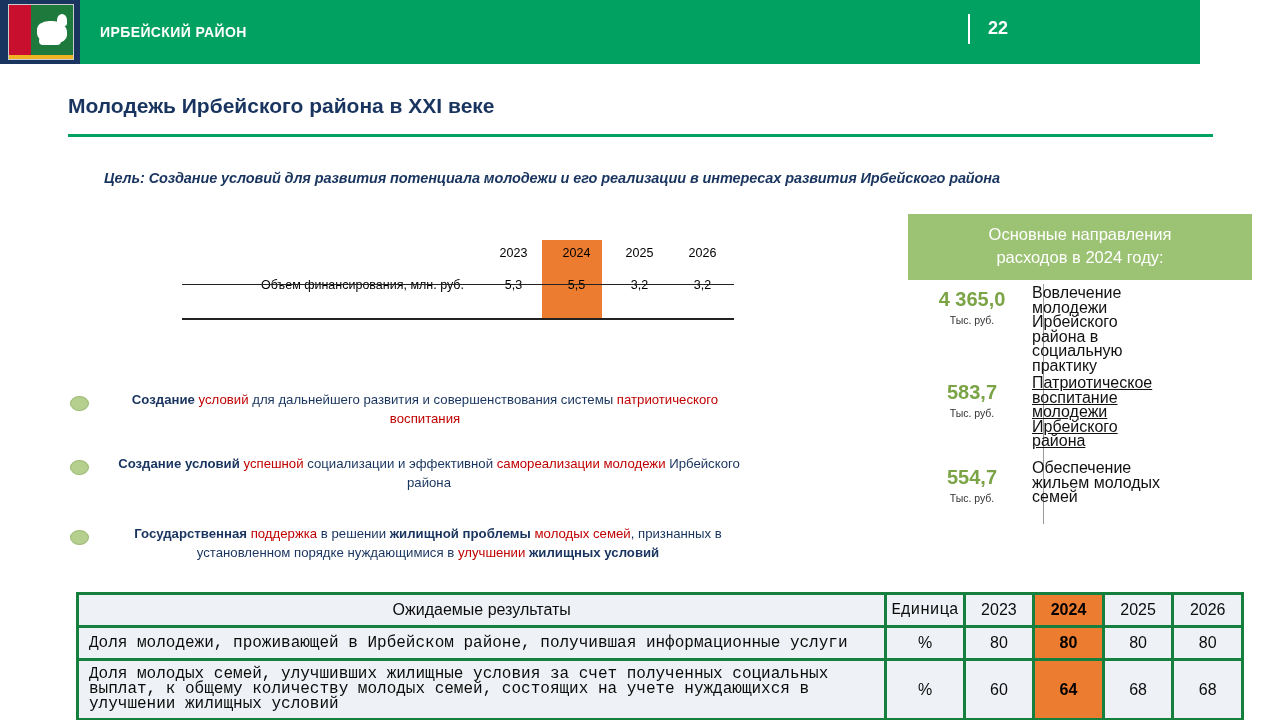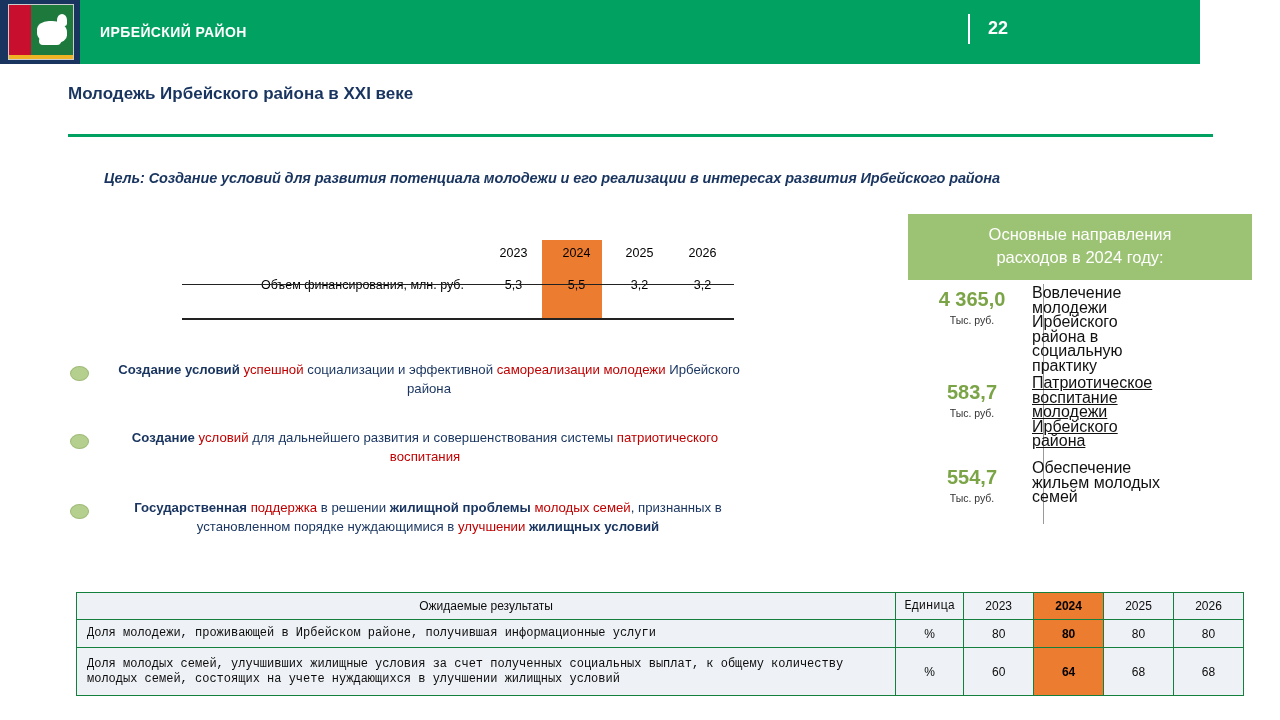--- a/index.html
+++ b/index.html
@@ -49,22 +49,22 @@
   .page-num {
     position:absolute; top:18px; right:28px;
     color:#ffffff; font-size:18px; font-weight:bold;
   }
   .page-sep {
     position:absolute; top:14px; right:66px; width:2px; height:30px; background:#ffffff;
   }
 
   
   .slide-title {
-    position:absolute; top:84px; left:68px;
-    font-size:17px; font-weight:bold; color:#18345f;
+    position:absolute; top:94px; left:68px;
+    font-size:21px; font-weight:bold; color:#18345f;
   }
   .title-rule-inner {
     position:absolute; top:134px; left:68px; width:1145px; height:3px;
     background:#00a161;
   }
 
   
   .goal {
     position:absolute; top:170px; left:104px; width:1100px;
     font-size:14.5px; font-style:italic; font-weight:bold; color:#18345f;
@@ -128,21 +128,21 @@
   }
   .rp-desc {
     position:absolute; left:1032px; width:140px;
     color:#111111; font-size:16px; line-height:14.5px;
   }
 
   
   .res { position:absolute; top:592px; left:76px; width:1168px; }
   .res table { border-collapse:collapse; width:1168px; }
   .res th, .res td {
-    border:1px solid #15803d; font-size:12px; color:#0c0c0c;
+    border:3px solid #15803d; font-size:16px; color:#0c0c0c;
     padding:6px 4px; text-align:center; font-weight:normal;
     background:#eef1f5;
   }
   .res thead th { background:#eef1f5; }
   .res .cname { width:820px; }
   .res .cunit { width:68px;font-family:Liberation Mono, monospace; }
   .res .cyr { width:70px; }
   .res .hi { background:#ec7c30; font-weight:bold; color:#000000; }
   .res .hi-h { background:#ec7c30; font-weight:bold; color:#000000; }
   .res tbody tr td:first-child { text-align:left; padding:6px 10px; line-height:15px;font-family:Liberation Mono, monospace; }
@@ -187,27 +187,27 @@
       <td class="yr">3,2</td>
       <td class="yr">3,2</td>
     </tr>
   </tbody>
     </table>
 </div>
 <div class="fin-line-top"></div>
 <div class="fin-line-bot"></div>
 
 <div class="bullets">
+  <div class="bullet" style="margin-top:30px;">
+    <span class="dot"></span>
+    <div class="txt" id="bullet-1" style="width:622px;"><span class="b">Создание </span><span class="r">условий </span><span> для дальнейшего  развития и совершенствования системы </span><span class="r">патриотического  воспитания</span></div>
+  </div>
   <div class="bullet">
     <span class="dot"></span>
     <div class="txt" id="bullet-0"><span class="b">Создание условий </span><span class="r">успешной </span><span> социализации  и эффективной  </span><span class="r">самореализации  молодежи </span><span> Ирбейского района</span></div>
-  </div>
-  <div class="bullet" style="margin-top:30px;">
-    <span class="dot"></span>
-    <div class="txt" id="bullet-1" style="width:622px;"><span class="b">Создание </span><span class="r">условий </span><span> для дальнейшего  развития и совершенствования системы </span><span class="r">патриотического  воспитания</span></div>
   </div>
   <div class="bullet" style="margin-top:32px;">
     <span class="dot"></span>
     <div class="txt" id="bullet-2" style="width:640px; margin-left:38px;"><span class="b">Государственная </span><span class="r">поддержка </span><span>в решении  </span><span class="b">жилищной проблемы </span><span class="r">молодых  семей</span><span>, признанных  в установленном  порядке нуждающимися  в </span><span class="r">улучшении </span><span class="b">жилищных условий</span></div>
   </div>
 </div>
 
 <div class="rp-head">
   <div>Основные направления</div>
   <div>расходов в 2024 году:</div>

